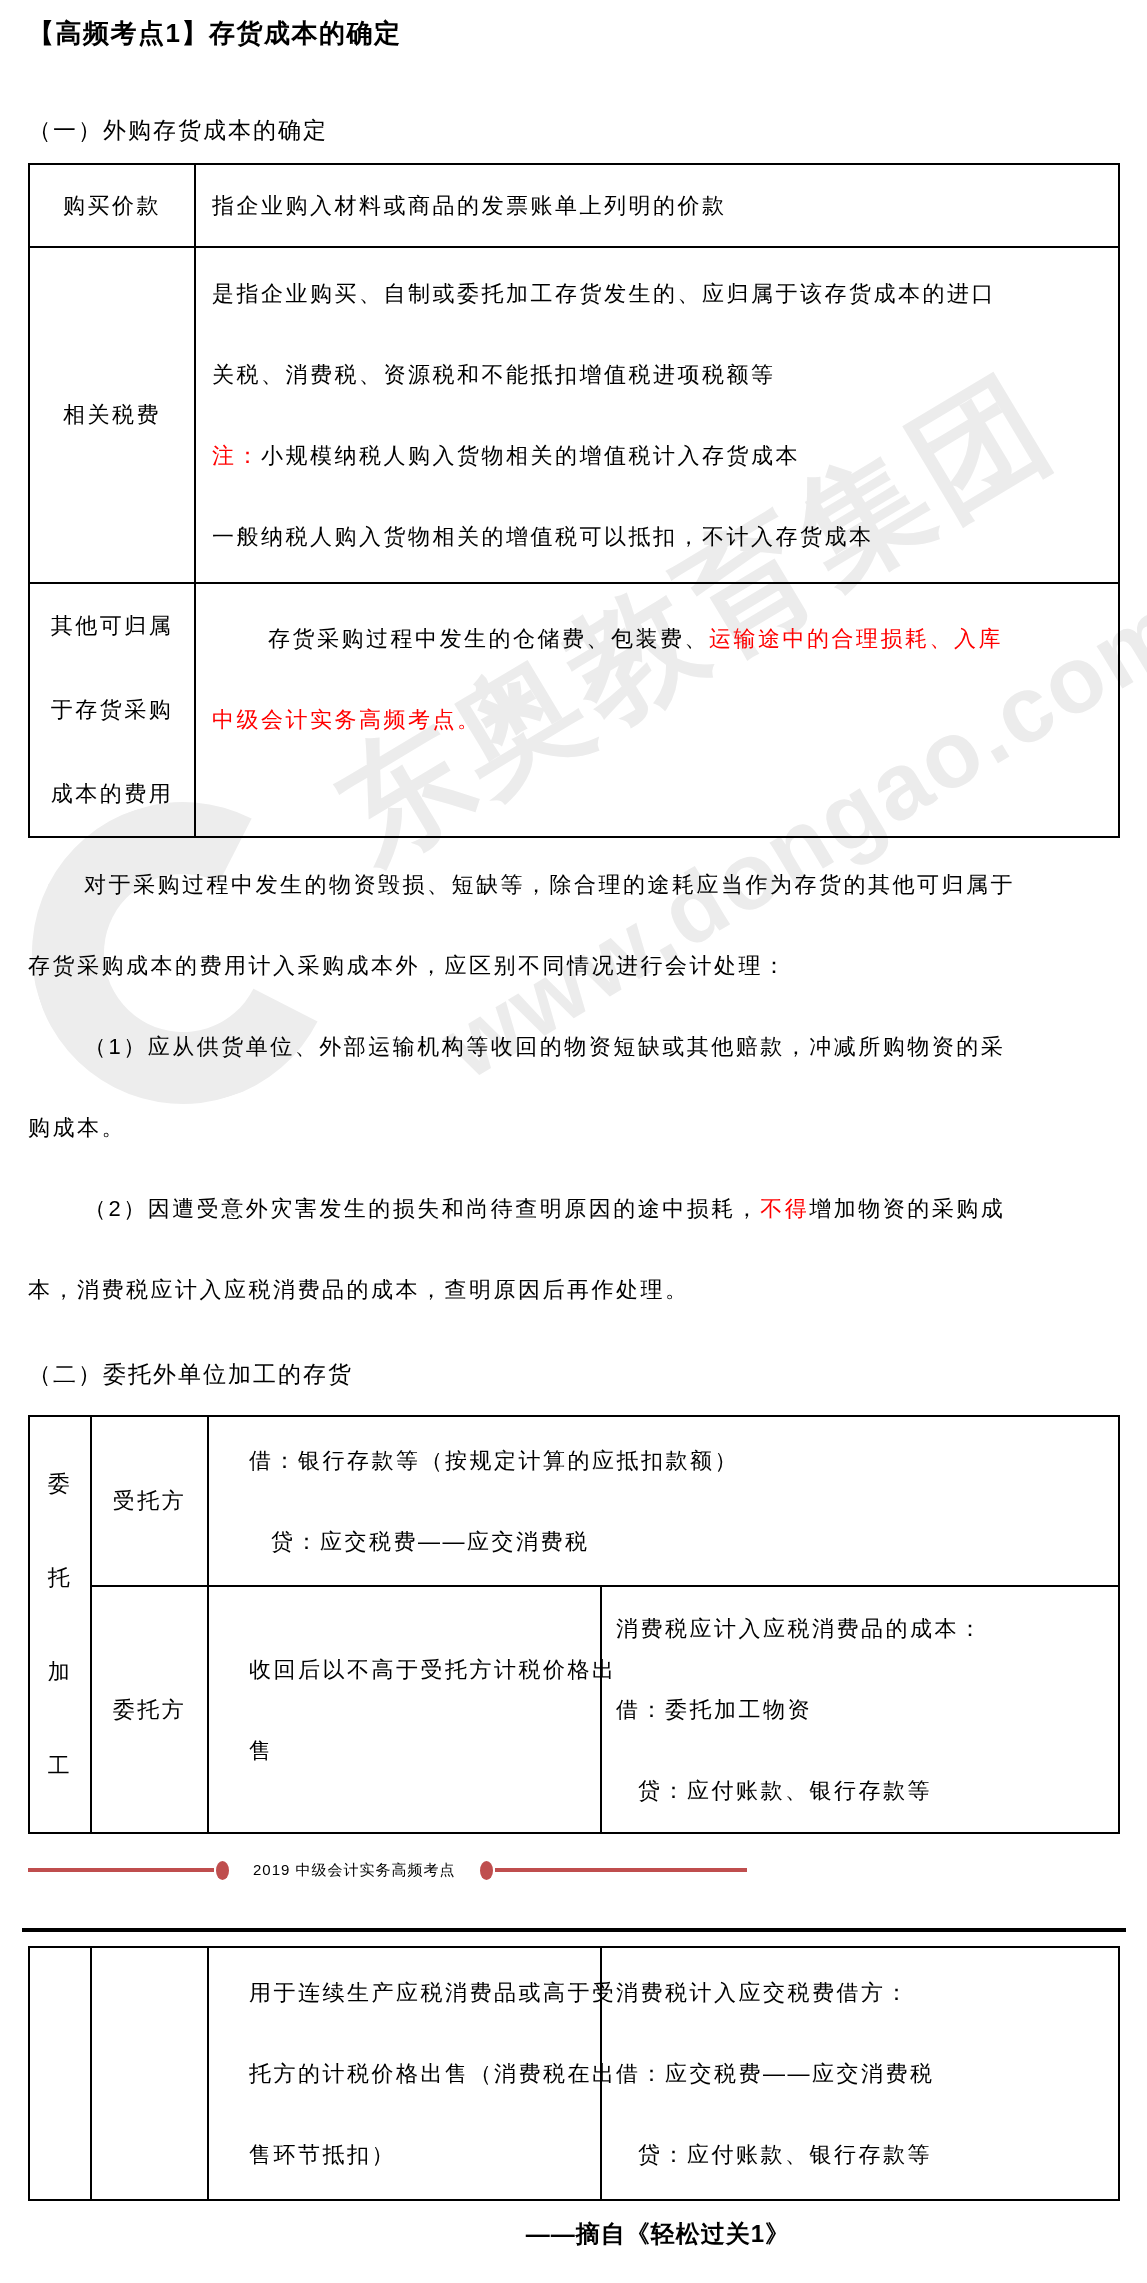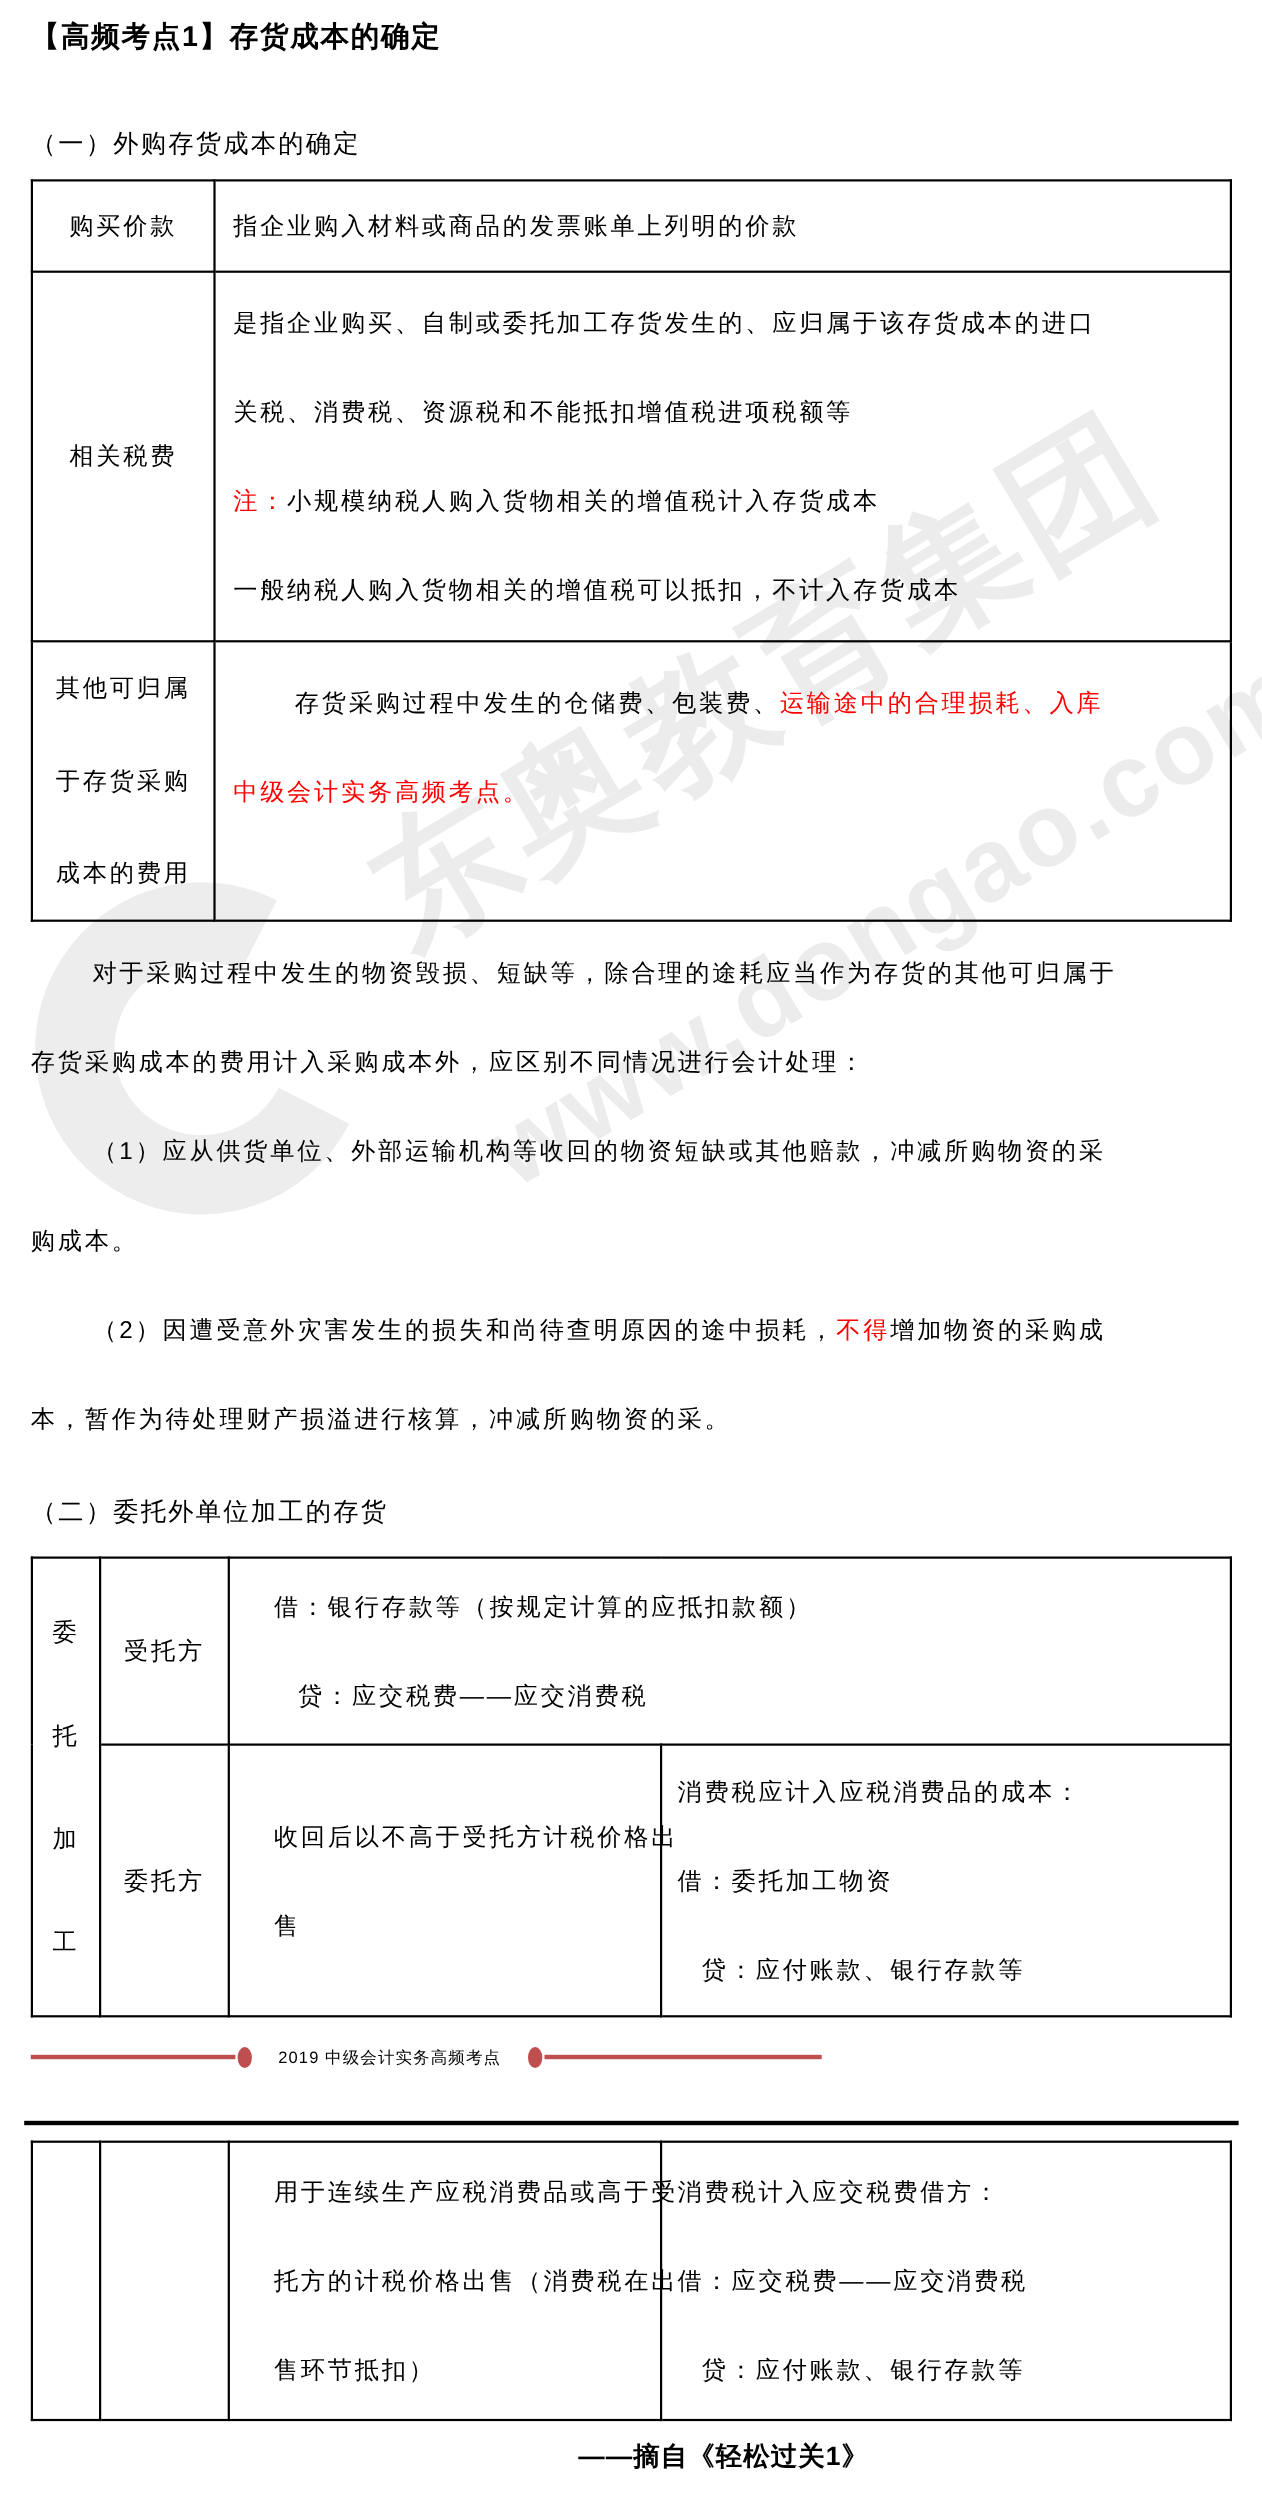--- a/index.html
+++ b/index.html
@@ -116,21 +116,21 @@
     </tr>
   </tbody>
     </table>
 
   <div class="paras">
     <div class="pline indent">对于采购过程中发生的物资毁损、短缺等，除合理的途耗应当作为存货的其他可归属于</div>
     <div class="pline">存货采购成本的费用计入采购成本外，应区别不同情况进行会计处理：</div>
     <div class="pline indent">（1）应从供货单位、外部运输机构等收回的物资短缺或其他赔款，冲减所购物资的采</div>
     <div class="pline">购成本。</div>
     <div class="pline indent"><span>（2）因遭受意外灾害发生的损失和尚待查明原因的途中损耗，</span><span class="red">不得</span><span>增加物资的采购成</span></div>
-    <div class="pline">本，暂作为待处理财产损溢进行核算，冲减所购物资的采。</div>
+    <div class="pline">本，消费税应计入应税消费品的成本，查明原因后再作处理。</div>
   </div>
 
   <div class="sec-head sec-head-2">（二）委托外单位加工的存货</div>
 
   <table class="t2 t23">
     <colgroup>
         <col style="width:62px">
         <col style="width:117px">
         <col style="width:393px">
         <col>

